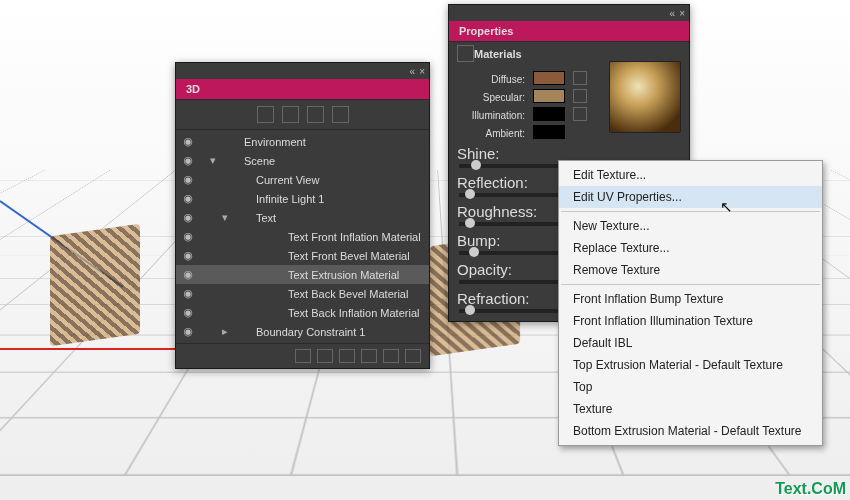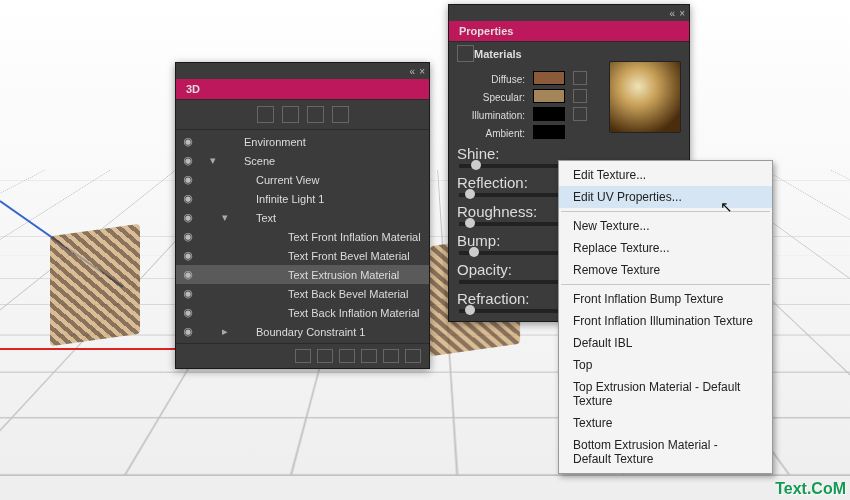--- a/index.html
+++ b/index.html
@@ -45,21 +45,21 @@
 .mat-row label { width: 68px; text-align: right; font-size: 10px; }
 .swatch { width: 32px; height: 14px; border: 1px solid #000; }
 .sw-folder { width: 14px; height: 14px; border: 1px solid #666; }
 .preview { position: absolute; right: 8px; top: 56px; width: 72px; height: 72px; background: radial-gradient(circle at 40% 35%, #efe3b9 0%, #c9a25a 30%, #4a2d0c 80%); border: 1px solid #222; border-radius:2px; }
 .slider-row { margin: 6px 0 2px; }
 .slider-row label { font-size: 15px; display:block; margin-bottom:2px; }
 .slider { height: 4px; background: #222; position: relative; width: 120px; margin-left: 2px;}
 .slider .thumb { position: absolute; top: -4px; width: 10px; height: 10px; background: #ccc; border-radius: 50%; }
 
 
-.ctx { position: absolute; top: 160px; left: 558px; width: 215px; background: #f4f4f4; color: #222; border: 1px solid #9a9a9a; box-shadow: 2px 3px 6px rgba(0,0,0,.35); font-size: 12px; padding: 3px 0; }
+.ctx { position: absolute; top: 160px; left: 558px; width: 265px; background: #f4f4f4; color: #222; border: 1px solid #9a9a9a; box-shadow: 2px 3px 6px rgba(0,0,0,.35); font-size: 12px; padding: 3px 0; }
 .ctx-item { padding: 4px 14px; cursor: default; }
 .ctx-item:hover, .ctx-item.hl { background: #d6e5f3; }
 .ctx-sep { height: 1px; background: #c8c8c8; margin: 3px 2px; }
 .cursor-arrow { position: absolute; top: 198px; left: 720px; font-size: 15px; color: #000; pointer-events:none; }
 
 .watermark { position: absolute; right: 4px; bottom: 2px; font-size: 16px; font-weight: bold; color: #159a55; text-shadow: 1px 1px #fff; }
 </style>
 </head>
 <body>
 
@@ -246,20 +246,20 @@
     <div class="ctx-item">Edit Texture...</div>
     <div class="ctx-item hl">Edit UV Properties...</div>
     <div class="ctx-sep"></div>
     <div class="ctx-item">New Texture...</div>
     <div class="ctx-item">Replace Texture...</div>
     <div class="ctx-item">Remove Texture</div>
     <div class="ctx-sep"></div>
     <div class="ctx-item">Front Inflation Bump Texture</div>
     <div class="ctx-item">Front Inflation Illumination Texture</div>
     <div class="ctx-item">Default IBL</div>
+    <div class="ctx-item">Top Extrusion Material - Default Texture</div>
     <div class="ctx-item">Top</div>
-    <div class="ctx-item">Top Extrusion Material - Default Texture</div>
     <div class="ctx-item">Texture</div>
     <div class="ctx-item">Bottom Extrusion Material - Default Texture</div>
   </div>
 <div class="cursor-arrow">↖</div>
 
 <div class="watermark">Text.CoM</div>
 
 </body></html>

